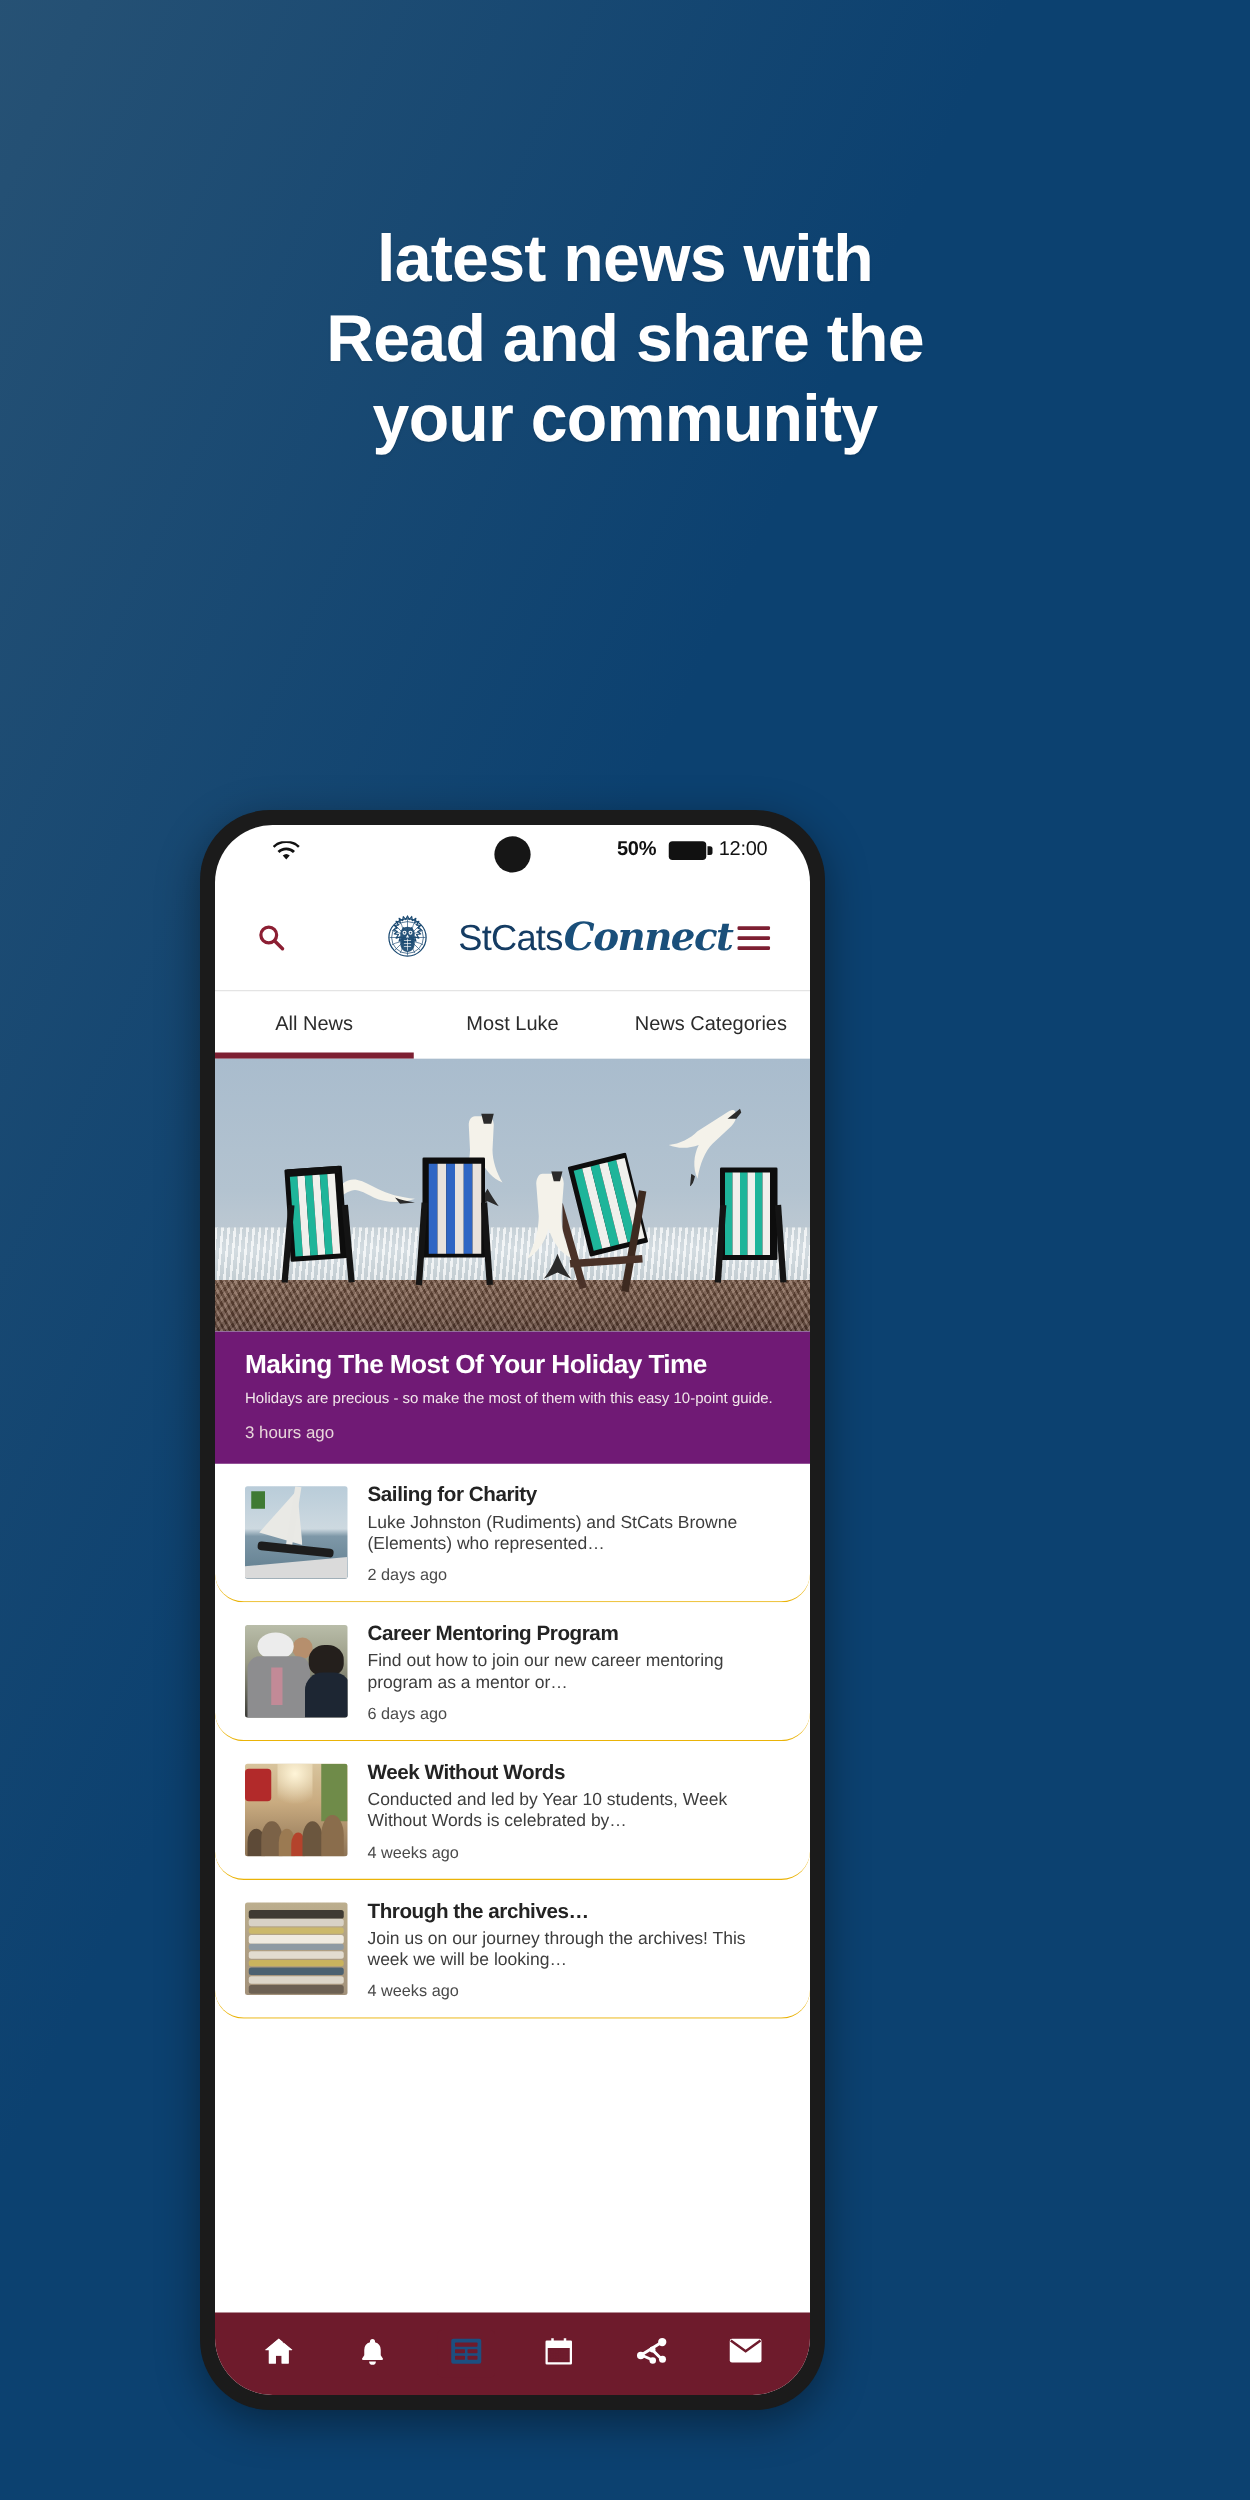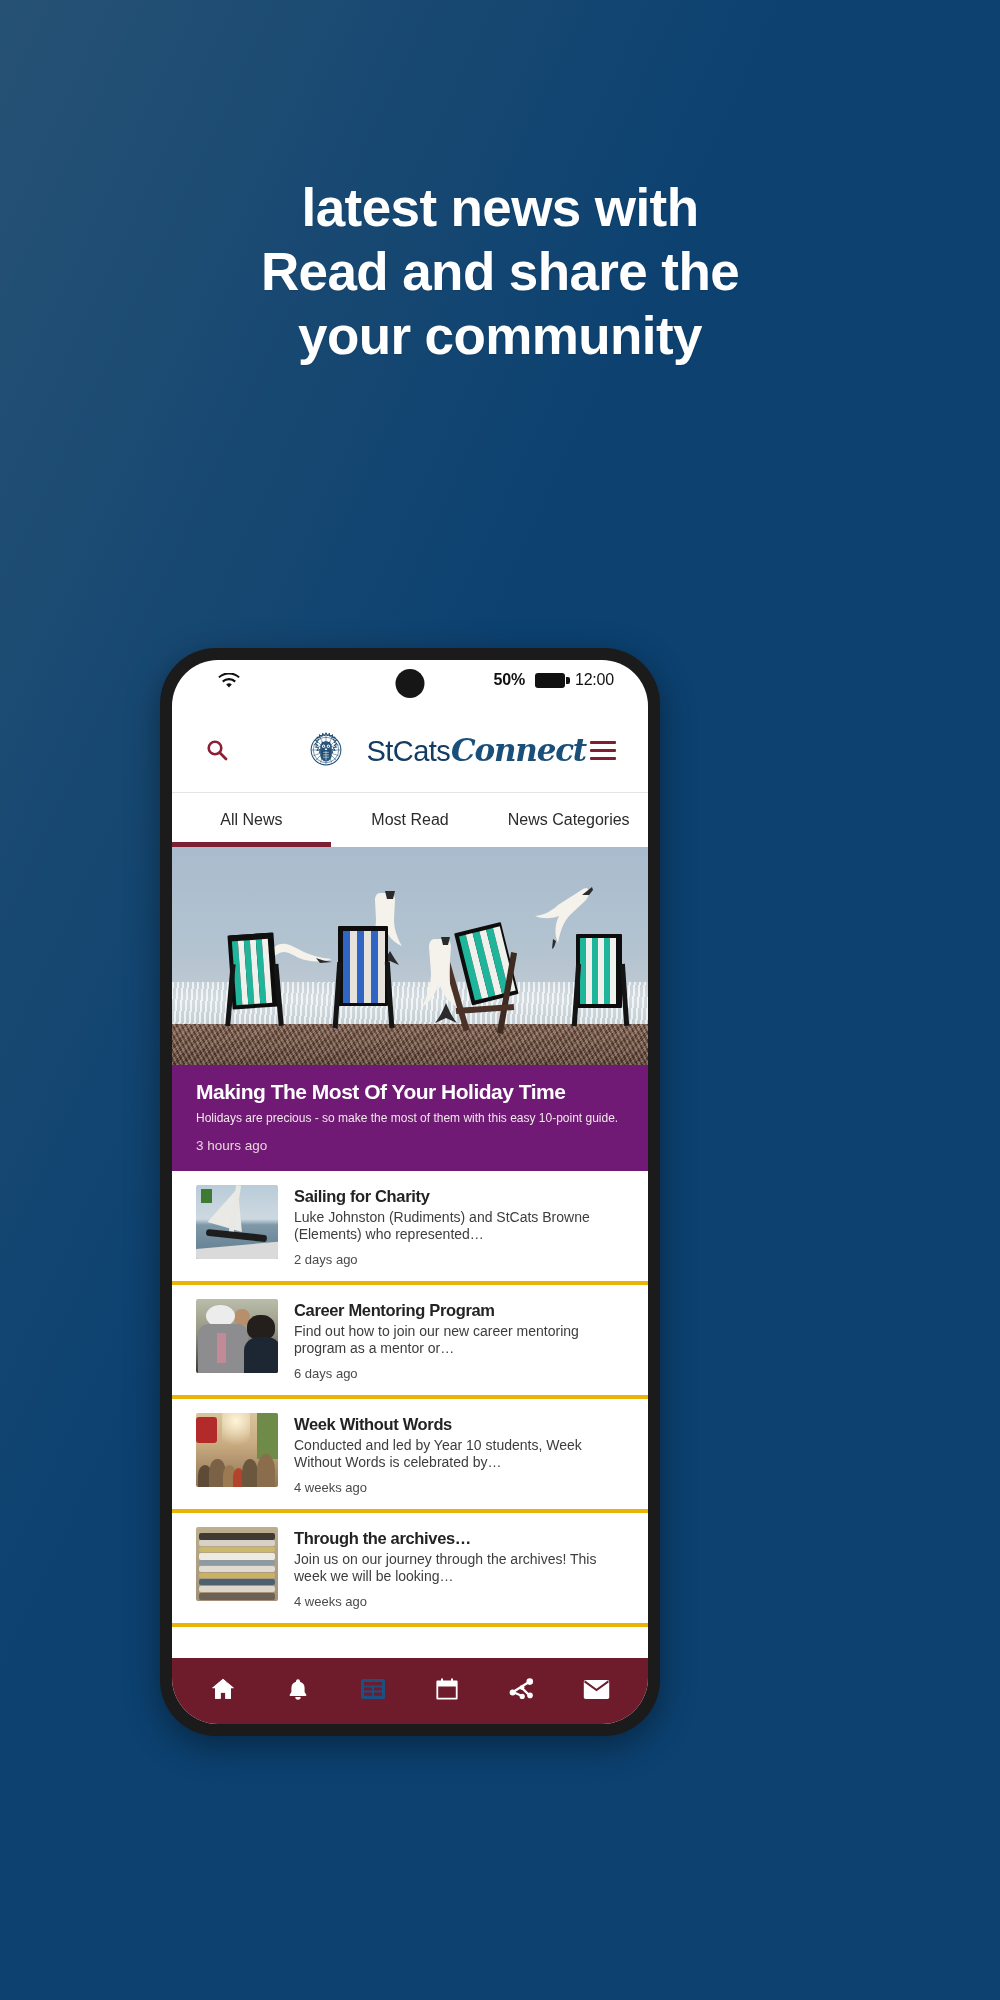--- a/index.html
+++ b/index.html
@@ -36,21 +36,21 @@
     font-size:53px;line-height:64px;font-weight:bold;
     letter-spacing:-.6px;
     padding:0 120px;box-sizing:border-box;
     text-shadow:0 1px 2px rgba(0,0,0,.10);
   }
   #headline span{display:block;}
 
   
   #phone{
     position:absolute;left:160px;top:648px;
-    width:500px;height:1088px;
+    width:500px;height:1280px;
     background:#1b1b1b;
     border-radius:56px;
     box-shadow:0 10px 34px rgba(0,0,0,.40);
   }
   #phone-screen{
     position:absolute;left:12px;top:12px;right:12px;bottom:12px;
     background:#ffffff;border-radius:46px;overflow:hidden;
     display:flex;flex-direction:column;
   }
 
@@ -122,21 +122,21 @@
   .gull{position:absolute;}
   .feature-body{background:#701a75;padding:14px 24px 18px 24px;color:#fff;}
   .feature-title{font-size:21px;font-weight:bold;letter-spacing:-.5px;line-height:25px;}
   .feature-desc{font-size:12px;line-height:19px;margin-top:5px;color:#f2e7ea;}
   .feature-time{font-size:13.5px;margin-top:10px;color:#e8d6da;}
 
   
   .list{flex:1 1 auto;background:#fff;overflow:hidden;}
   .row{
     display:flex;gap:16px;padding:14px 22px 14px 24px;
-    border-bottom:4px solid #eab308;background:#fff;cursor:pointer;align-items:flex-start;
+    border-bottom:1px solid #eab308;background:#fff;cursor:pointer;align-items:center;border-radius:23px;
   }
   .thumb{
     width:82px;height:74px;flex:0 0 82px;border-radius:2px;overflow:hidden;position:relative;
   }
   .row-text{flex:1;min-width:0;padding-top:1px;}
   .row-title{font-size:16.5px;font-weight:bold;color:#232323;letter-spacing:-.35px;line-height:20px;}
   .row-desc{font-size:14px;line-height:17px;color:#3d3d3d;margin-top:3px;}
   .row-time{font-size:13px;color:#4a4a4a;margin-top:9px;}
 
   
@@ -257,21 +257,21 @@
         <i></i>
         <i></i>
       </span>
     </div>
 
     <div class="tabs">
       <div class="tab active">
         <span>All News</span>
       </div>
       <div class="tab">
-        <span>Most Read</span>
+        <span>Most Luke</span>
       </div>
       <div class="tab">
         <span>News Categories</span>
       </div>
     </div>
 
     <div class="feature">
       <div class="feature-img">
         <div class="sky"></div>
         <div class="sea"></div>

